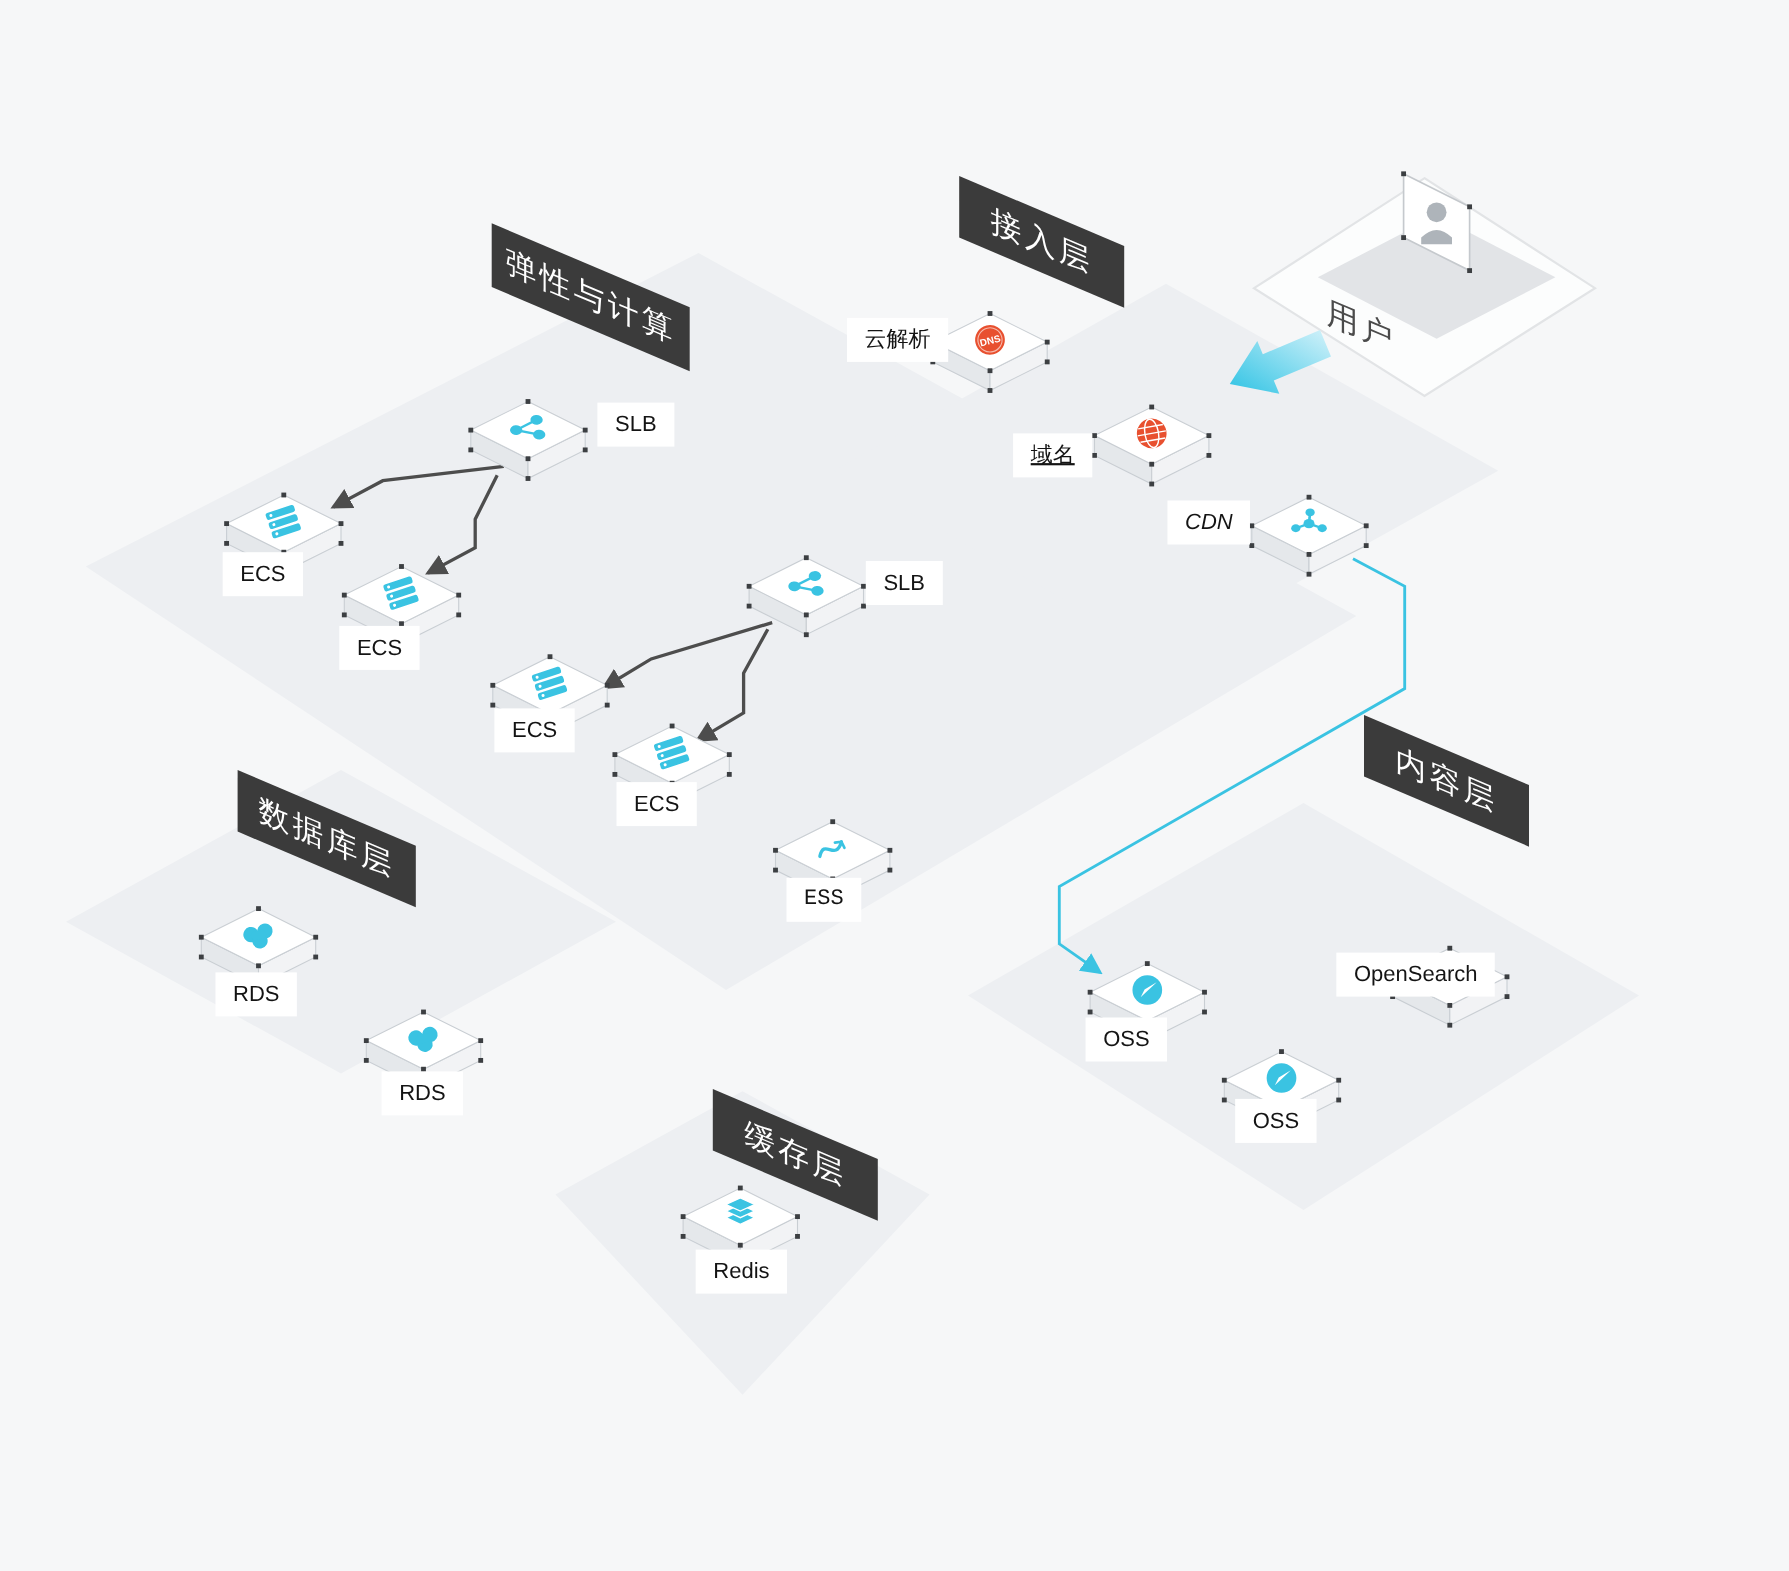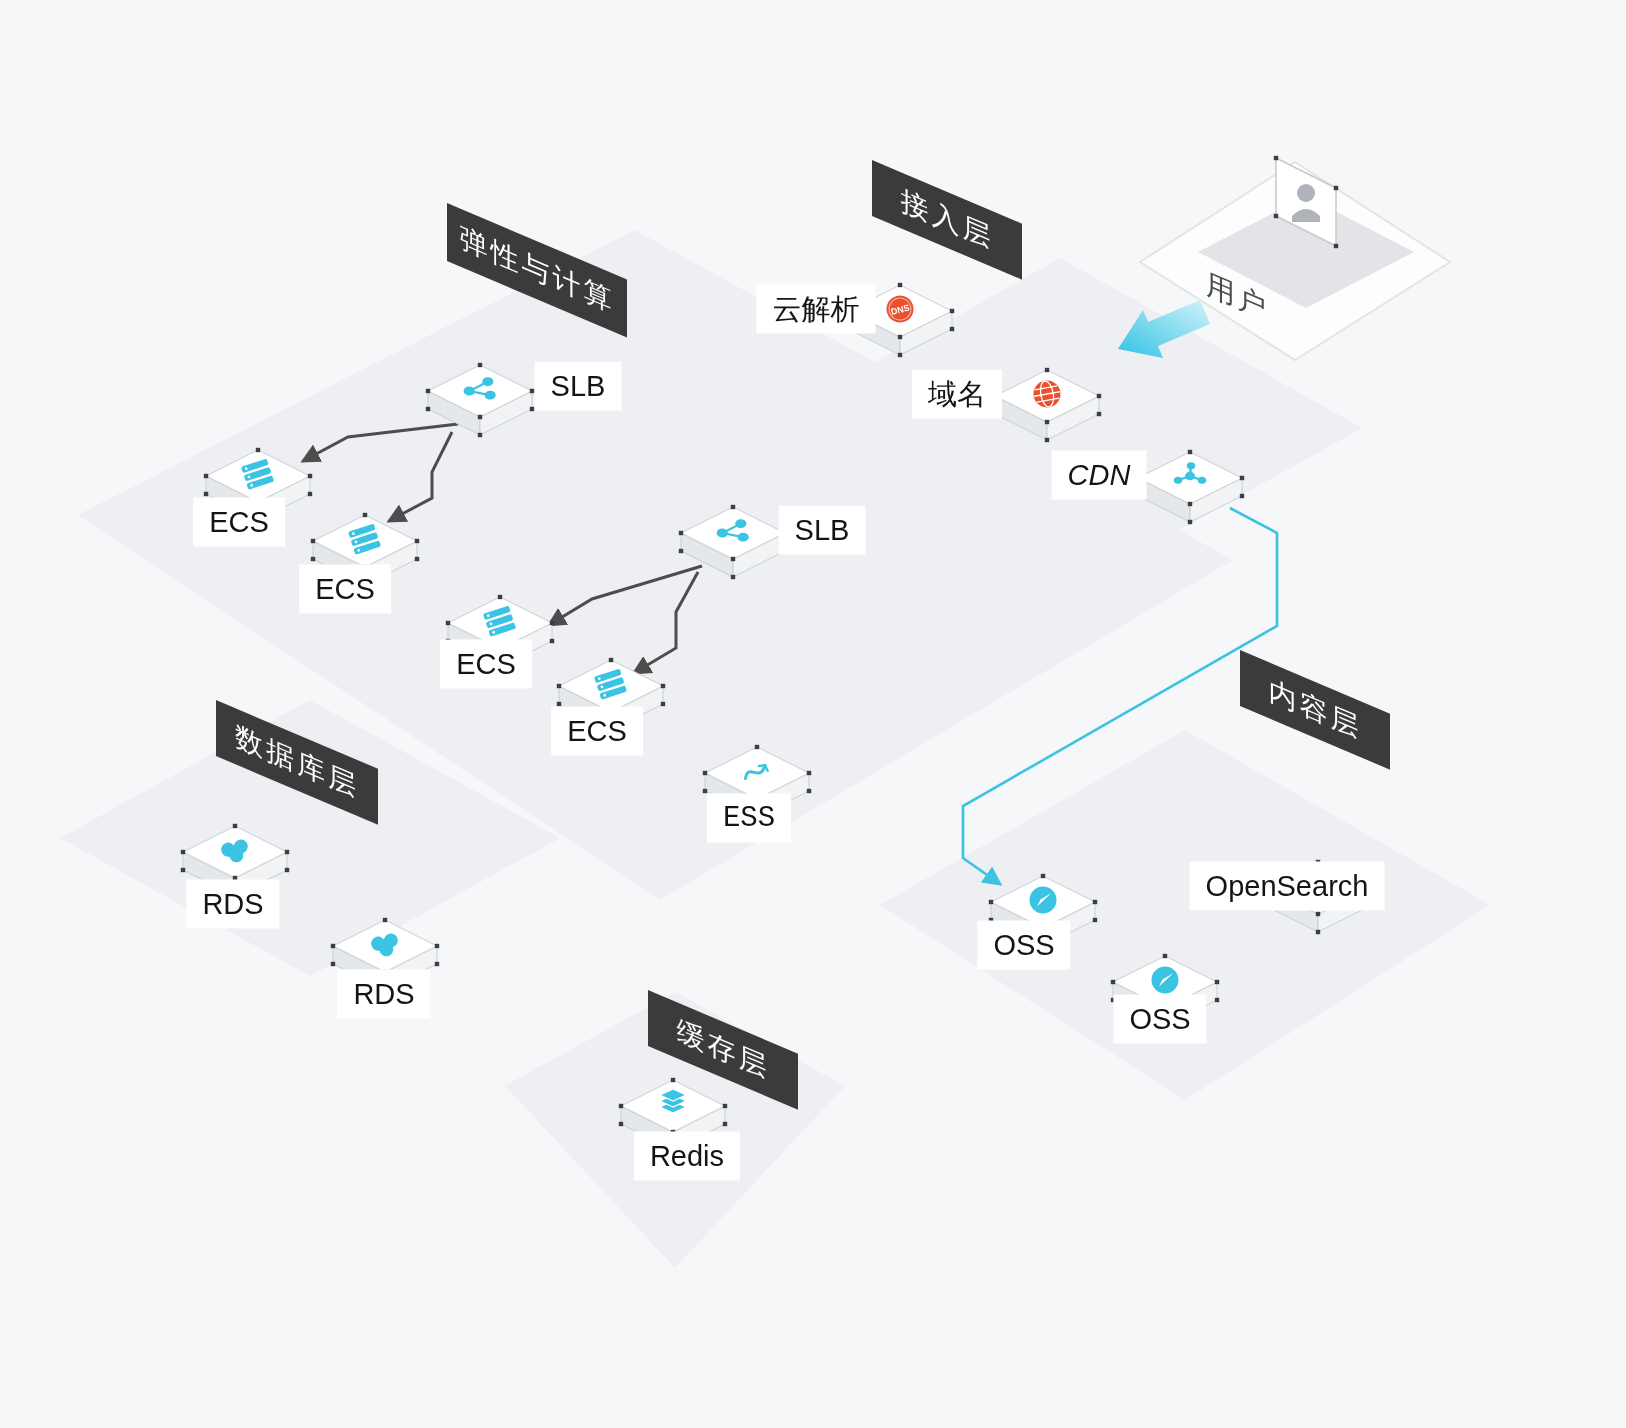--- a/index.html
+++ b/index.html
@@ -9,21 +9,21 @@
   .platform{fill:var(--platform_fill,#edeff2);}
   .platform-user{fill:#fcfdfd;stroke:#e2e4e6;stroke-width:2;}
   .conn{fill:none;stroke:var(--line_dark,#4d4d4d);stroke-width:3;}
   .conn-cyan{fill:none;stroke:var(--accent_cyan,#3ac3e2);stroke-width:2.6;}
   .node{position:absolute;width:120px;height:100px;}
   .face-top{fill:#ffffff;stroke:#c9ced3;stroke-width:1;}
   .face-left{fill:#e5e8eb;stroke:#c9ced3;stroke-width:1;}
   .face-right{fill:#f2f3f5;stroke:#c9ced3;stroke-width:1;}
   .dot{fill:#3c3f42;}
   .chip{position:absolute;transform:translate(-50%,-50%);background:#ffffff;color:var(--label_text,#141414);
-        font-size:29px;line-height:1;padding:10px 16px;white-space:nowrap;}
+        font-size:20px;line-height:1;padding:10px 16px;white-space:nowrap;}
   .banner{position:absolute;background:var(--banner_bg,#3b3b3b);color:#ffffff;display:flex;align-items:center;
           justify-content:center;font-size:28px;letter-spacing:3px;transform:skewY(23deg);transform-origin:0 0;
           white-space:nowrap;}
   .iso-text{position:absolute;color:#4b4b4b;font-size:29px;letter-spacing:2px;transform:skewY(23deg);
             transform-origin:0 0;}
   #user-label{left:1206px;top:264px;}
 </style>
 </head>
 <body>
 
@@ -260,21 +260,21 @@
             </g>
           </g>
     <rect x="57.8" y="5.8" width="4.4" height="4.4" class="dot"></rect>
           <rect x="109.8" y="31.8" width="4.4" height="4.4" class="dot"></rect>
           <rect x="5.8" y="31.8" width="4.4" height="4.4" class="dot"></rect>
           <rect x="57.8" y="57.8" width="4.4" height="4.4" class="dot"></rect>
           <rect x="5.8" y="49.8" width="4.4" height="4.4" class="dot"></rect>
           <rect x="57.8" y="75.8" width="4.4" height="4.4" class="dot"></rect>
           <rect x="109.8" y="49.8" width="4.4" height="4.4" class="dot"></rect>
   </svg></div>
-      <div class="chip" style="left: 957px; top: 394px;">域名</div>
+      <div class="chip" style="left: 957px; top: 414px; text-decoration: underline;">域名</div>
       <div class="node" style="left: 1130px; top: 444px;"><svg width="120" height="100" viewBox="0 0 120 100">
     <polygon class="face-left" points="8,34 60,60 60,78 8,52"></polygon>
     <polygon class="face-right" points="60,60 112,34 112,52 60,78"></polygon>
     <polygon class="face-top" points="60,8 112,34 60,60 8,34"></polygon>
     <g transform="translate(60,32) scale(1,0.85)">
       <g stroke="#3ac3e2" stroke-width="2.4">
               <line x1="0" y1="0" x2="-12" y2="5"></line>
               <line x1="0" y1="0" x2="1" y2="-12"></line>
               <line x1="0" y1="0" x2="12" y2="5"></line>
             </g>
@@ -340,21 +340,21 @@
             <polygon points="0,-13 13,-7 0,-1 -13,-7"></polygon>
           </g>
     <rect x="57.8" y="5.8" width="4.4" height="4.4" class="dot"></rect>
           <rect x="109.8" y="31.8" width="4.4" height="4.4" class="dot"></rect>
           <rect x="5.8" y="31.8" width="4.4" height="4.4" class="dot"></rect>
           <rect x="57.8" y="57.8" width="4.4" height="4.4" class="dot"></rect>
           <rect x="5.8" y="49.8" width="4.4" height="4.4" class="dot"></rect>
           <rect x="57.8" y="75.8" width="4.4" height="4.4" class="dot"></rect>
           <rect x="109.8" y="49.8" width="4.4" height="4.4" class="dot"></rect>
   </svg></div>
-      <div class="chip" style="left: 674px; top: 1156px; margin-left: 13px;">Redis</div>
+      <div class="chip" style="left: 674px; top: 1156px;">Redis</div>
       <div class="node" style="left: 983px; top: 868px;"><svg width="120" height="100" viewBox="0 0 120 100">
     <polygon class="face-left" points="8,34 60,60 60,78 8,52"></polygon>
     <polygon class="face-right" points="60,60 112,34 112,52 60,78"></polygon>
     <polygon class="face-top" points="60,8 112,34 60,60 8,34"></polygon>
     <g transform="translate(60,32)">
             <circle r="13.5" fill="#3ac3e2"></circle>
       <polygon points="-6,6.5 8.5,-7 -2.5,-0.5" fill="#fff"></polygon>
           </g>
     <rect x="57.8" y="5.8" width="4.4" height="4.4" class="dot"></rect>
           <rect x="109.8" y="31.8" width="4.4" height="4.4" class="dot"></rect>

